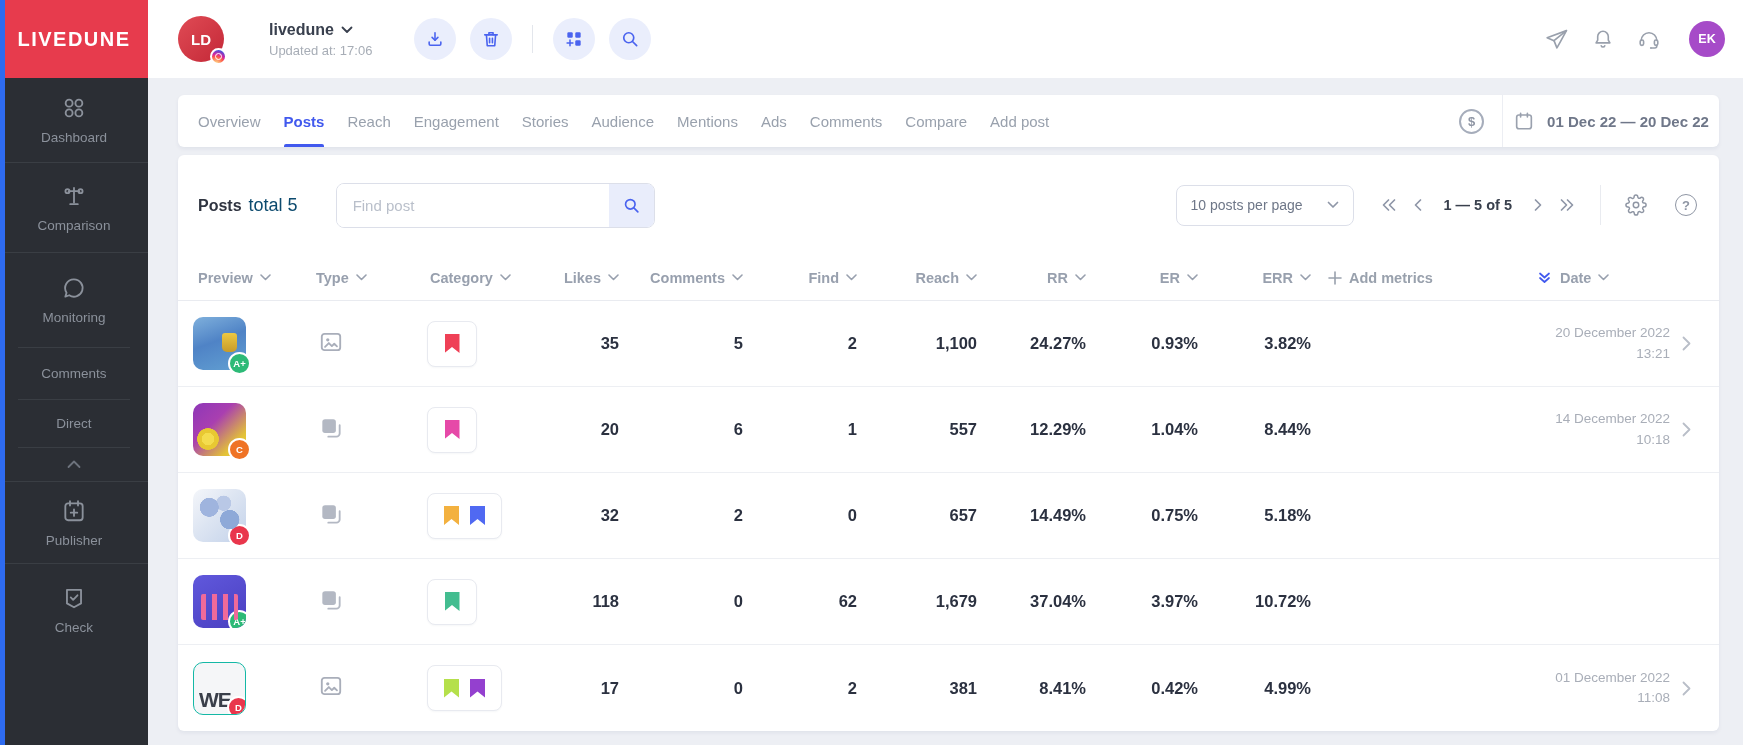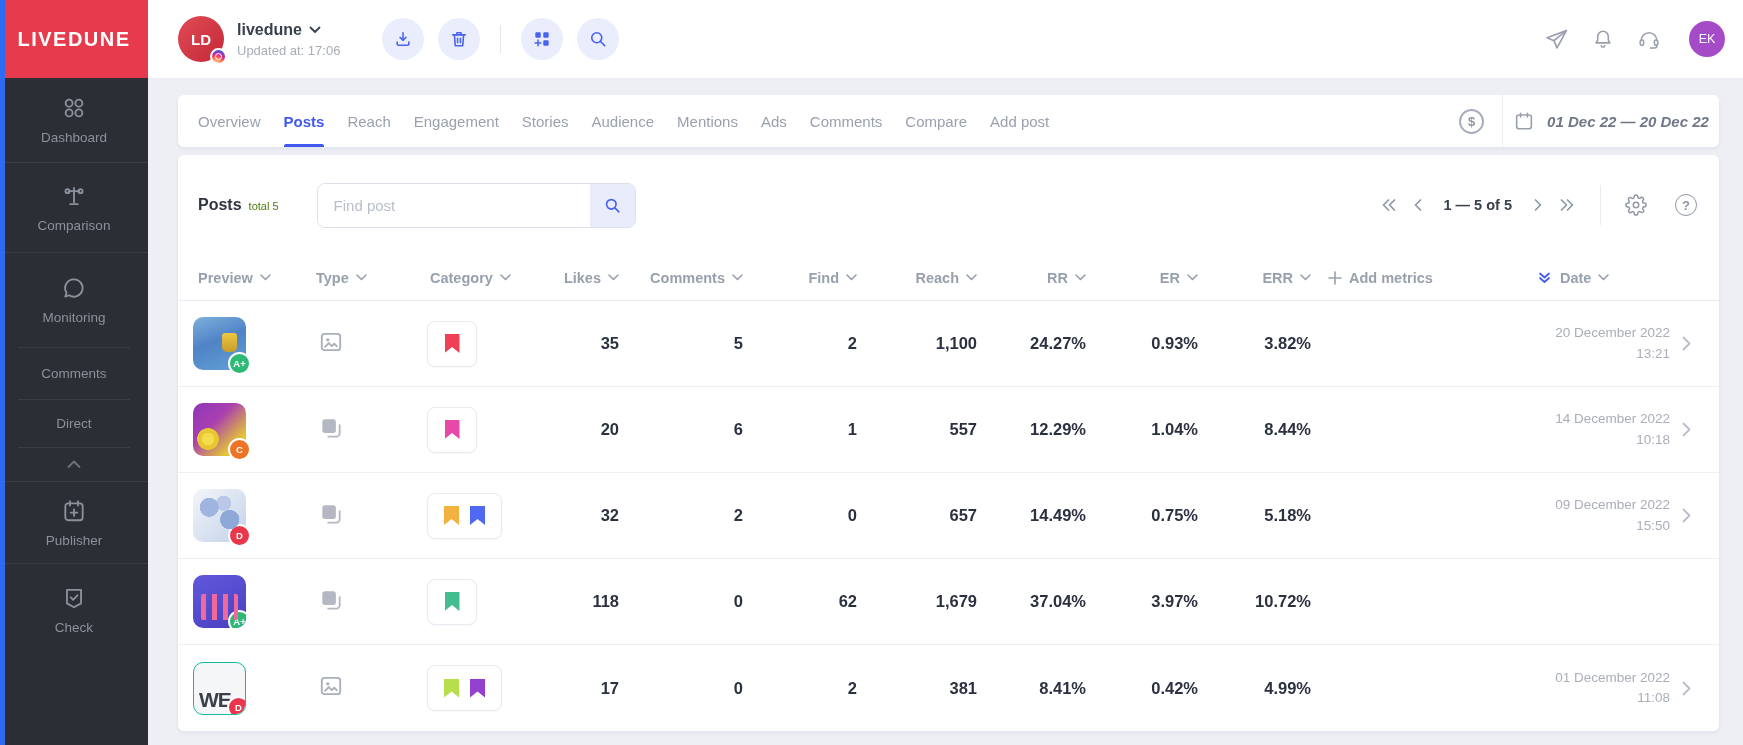--- a/index.html
+++ b/index.html
@@ -2,32 +2,32 @@
 <html><head>
 <meta charset="utf-8">
 <style>
   * { margin:0; padding:0; box-sizing:border-box; }
   html,body { width:1743px; height:745px; overflow:hidden; }
   body { font-family:"Liberation Sans","DejaVu Sans",sans-serif; background:#edeff4; position:relative; color:#2b3140; }
 
   
   .topbar { position:absolute; top:0; left:0; width:1743px; height:78px; background:#fff; display:flex; align-items:center; z-index:5; }
   .logo { width:148px; height:78px; background:#e73b4d; color:#fff; font-size:20px; font-weight:700; letter-spacing:1.5px; display:flex; align-items:center; justify-content:center; flex:0 0 auto; }
-  .account { display:flex; align-items:center; margin-left:30px; }
+  .account { display:flex; align-items:center; margin-left:30px;gap:32px; }
   .avatar-ld { position:relative; width:46px; height:46px; border-radius:50%; background:linear-gradient(135deg,#e04b55 0%,#c92f3d 80%); color:#fff; font-weight:700; font-size:15px; display:flex; align-items:center; justify-content:center; }
   .insta-badge { position:absolute; right:-3px; bottom:-3px; width:17px; height:17px; border-radius:50%; background:radial-gradient(circle at 30% 110%,#fdf497 0%,#fd5949 45%,#d6249f 60%,#285AEB 90%); border:2px solid #fff; }
   .insta-badge::after { content:""; position:absolute; inset:3px; border:1.3px solid #fff; border-radius:4px; }
   .acc-info { margin-left:13px; }
   .acc-name-row { display:flex; align-items:center; gap:7px; color:#39404e; font-size:16px; font-weight:700; cursor:pointer; }
   .acc-updated { color:#a7adb6; font-size:13px; margin-top:4px; }
   .top-actions { display:flex; align-items:center; margin-left:42px; gap:14px; }
   .cbtn { width:42px; height:42px; border-radius:50%; background:#eaeefc; color:#4a63ef; display:flex; align-items:center; justify-content:center; cursor:pointer; border:none; }
   .vdiv-top { width:1px; height:28px; background:#e3e6ec; margin:0 6px; }
   .top-right { margin-left:auto; display:flex; align-items:center; gap:22px; padding-right:18px; color:#99a0ac; }
-  .avatar-ek { width:36px; height:36px; border-radius:50%; background:#a64bc8; color:#fff; font-size:12.5px; font-weight:400; display:flex; align-items:center; justify-content:center; margin-left:6px; }
+  .avatar-ek { width:36px; height:36px; border-radius:50%; background:#a64bc8; color:#fff; font-size:12.5px; font-weight:700; display:flex; align-items:center; justify-content:center; margin-left:6px; }
 
   
   .sidebar { position:absolute; top:78px; left:0; bottom:0; width:148px; background:#2b2e34; display:flex; flex-direction:column; z-index:4; }
   .blue-stripe { position:absolute; top:0; left:0; bottom:0; width:5px; background:#2e6bf0; z-index:20; }
   .s-item { display:flex; flex-direction:column; align-items:center; justify-content:center; color:#8b919b; font-size:13.5px; cursor:pointer; flex:0 0 auto; }
   .s-item .s-ic { margin-bottom:9px; }
   .sep-full { border-top:1px solid #3a3e44; }
   .sep-inset { position:relative; }
   .sep-inset::before { content:""; position:absolute; top:0; left:18px; right:18px; height:1px; background:#3a3e44; }
   .h84{height:84px}.h90{height:90px}.h95{height:95px}.h52{height:52px}.h48{height:48px}.h34{height:34px}.h82{height:82px}.h92{height:92px}
@@ -35,30 +35,30 @@
   
   .main { position:absolute; left:148px; top:78px; right:0; bottom:0; padding:17px 24px 0 30px; }
 
   .tabsbar { width:1541px; height:52px; background:#fff; border-radius:6px; box-shadow:0 2px 4px rgba(25,39,80,.06); display:flex; align-items:stretch; margin-bottom:8px; }
   .tabs { display:flex; align-items:stretch; gap:23px; padding-left:20px; flex:1 1 auto; }
   .tab { display:flex; align-items:center; font-size:15px; color:#99a1ad; cursor:pointer; position:relative; white-space:nowrap; }
   .tab.active { color:#4159ee; font-weight:700; }
   .tab.active::after { content:""; position:absolute; left:0; right:0; bottom:0; height:3px; background:#4159ee; border-radius:2px 2px 0 0; }
   .dollar-wrap { display:flex; align-items:center; padding-right:18px; }
   .dollar { width:25px; height:25px; border-radius:50%; border:2px solid #a6adbb; color:#8f96a4; font-size:13px; font-weight:700; display:flex; align-items:center; justify-content:center; cursor:pointer; }
-  .period { width:217px; border-left:1px solid #eceef3; display:flex; align-items:center; justify-content:center; gap:12px; color:#9aa1ae; cursor:pointer;font-style:italic; }
+  .period { width:217px; border-left:1px solid #eceef3; display:flex; align-items:center; justify-content:center; gap:12px; color:#9aa1ae; cursor:pointer; }
   .period-text { color:#6f7789; font-size:15px; font-weight:700; white-space:nowrap; }
 
   .card { width:1541px; height:576px; background:#fff; border-radius:6px; box-shadow:0 2px 4px rgba(25,39,80,.06); overflow:hidden; }
 
   
   .toolbar { height:100px; display:flex; align-items:center; padding:0 22px 0 20px; }
   .tb-title { display:flex; align-items:baseline; gap:7px; white-space:nowrap; }
   .tb-title b { font-size:16px; color:#2f3440; }
-  .tb-title span { font-size:11px; color:#4d7c0f; }
+  .tb-title span { font-size:18px; color:#0c4a6e; }
   .searchbox { display:flex; margin-left:38px; border:1px solid #dcdfe9; border-radius:8px; overflow:hidden; height:45px; width:319px; background:#fff; }
   .searchbox input { border:none; outline:none; flex:1; padding:0 16px; font-size:15px; color:#39404d; font-family:inherit; }
   .searchbox input::placeholder { color:#b9bfca; }
   .search-btn { width:45px; background:#e9edfb; border:none; color:#4a63ef; display:flex; align-items:center; justify-content:center; cursor:pointer; }
   .tb-right { margin-left:auto; display:flex; align-items:center; }
   .perpage { width:178px; height:41px; border:1px solid #dcdfe9; border-radius:8px; display:flex; align-items:center; justify-content:space-between; padding:0 14px; color:#6e7788; font-size:14px; cursor:pointer; white-space:nowrap; }
   .pager { display:flex; align-items:center; gap:12px; margin-left:25px; color:#8f97a8; }
   .pager .pg-txt { font-size:14.5px; font-weight:700; color:#39404d; margin:0 7px; white-space:nowrap; }
   .pg-btn { background:none; border:none; color:#8f97a8; cursor:pointer; display:flex; align-items:center; padding:2px; }
   .tb-div { width:1px; height:40px; background:#e9ebf0; margin:0 24px 0 23px; }
@@ -281,20 +281,26 @@
       <div class="searchbox">
         <input type="text" placeholder="Find post" style="">
         <button class="search-btn">
           <svg width="19" height="19" viewBox="0 0 24 24" fill="none" stroke="currentColor" stroke-width="2.1" stroke-linecap="round">
               <circle cx="10.5" cy="10.5" r="6"></circle>
               <path d="M15 15l5 5"></path>
             </svg>
         </button>
       </div>
       <div class="tb-right">
+        <div class="perpage">
+          <span>10 posts per page</span>
+          <svg width="12" height="8" viewBox="0 0 12 8">
+              <path d="M1.5 1.5L6 6l4.5-4.5" fill="none" stroke="#8f97a8" stroke-width="1.7" stroke-linecap="round" stroke-linejoin="round"></path>
+            </svg>
+        </div>
         <div class="pager">
           <button class="pg-btn">
             <svg width="16" height="14" viewBox="0 0 16 14" fill="none" stroke="currentColor" stroke-width="1.7" stroke-linecap="round" stroke-linejoin="round">
                 <path d="M7.5 2L2.5 7l5 5"></path>
                 <path d="M13.5 2l-5 5 5 5"></path>
               </svg>
           </button>
           <button class="pg-btn">
             <svg width="10" height="14" viewBox="0 0 10 14" fill="none" stroke="currentColor" stroke-width="1.7" stroke-linecap="round" stroke-linejoin="round">
                 <path d="M7.5 2l-5 5 5 5"></path>
@@ -491,31 +497,20 @@
             <span class="bm" style="background: rgb(80, 105, 242);"></span>
           </span></div>
       <div class="num">32</div>
       <div class="num">2</div>
       <div class="num">0</div>
       <div class="num">657</div>
       <div class="num">14.49%</div>
       <div class="num">0.75%</div>
       <div class="num">5.18%</div>
       <div></div>
-      <div class="datecell">
-        <div class="dateblock">
-            <div>09 December 2022</div>
-            <div>15:50</div>
-          </div>
-        <span class="row-chev">
-            <svg width="9" height="15" viewBox="0 0 9 15" fill="none" stroke="currentColor" stroke-width="1.8" stroke-linecap="round" stroke-linejoin="round">
-              <path d="M1.5 1.5l6 6-6 6"></path>
-            </svg>
-          </span>
-      </div>
     </div>
 
     <div class="tr trow">
       <div>
           <div class="thumb t4">
             <span class="grade" style="background: rgb(45, 186, 119);">A+</span>
           </div>
         </div>
       <div class="type-cell carousel"><svg width="26" height="26" viewBox="0 0 24 24">
             <rect x="4" y="4" width="12.5" height="12.5" rx="2.5" fill="currentColor"></rect>

